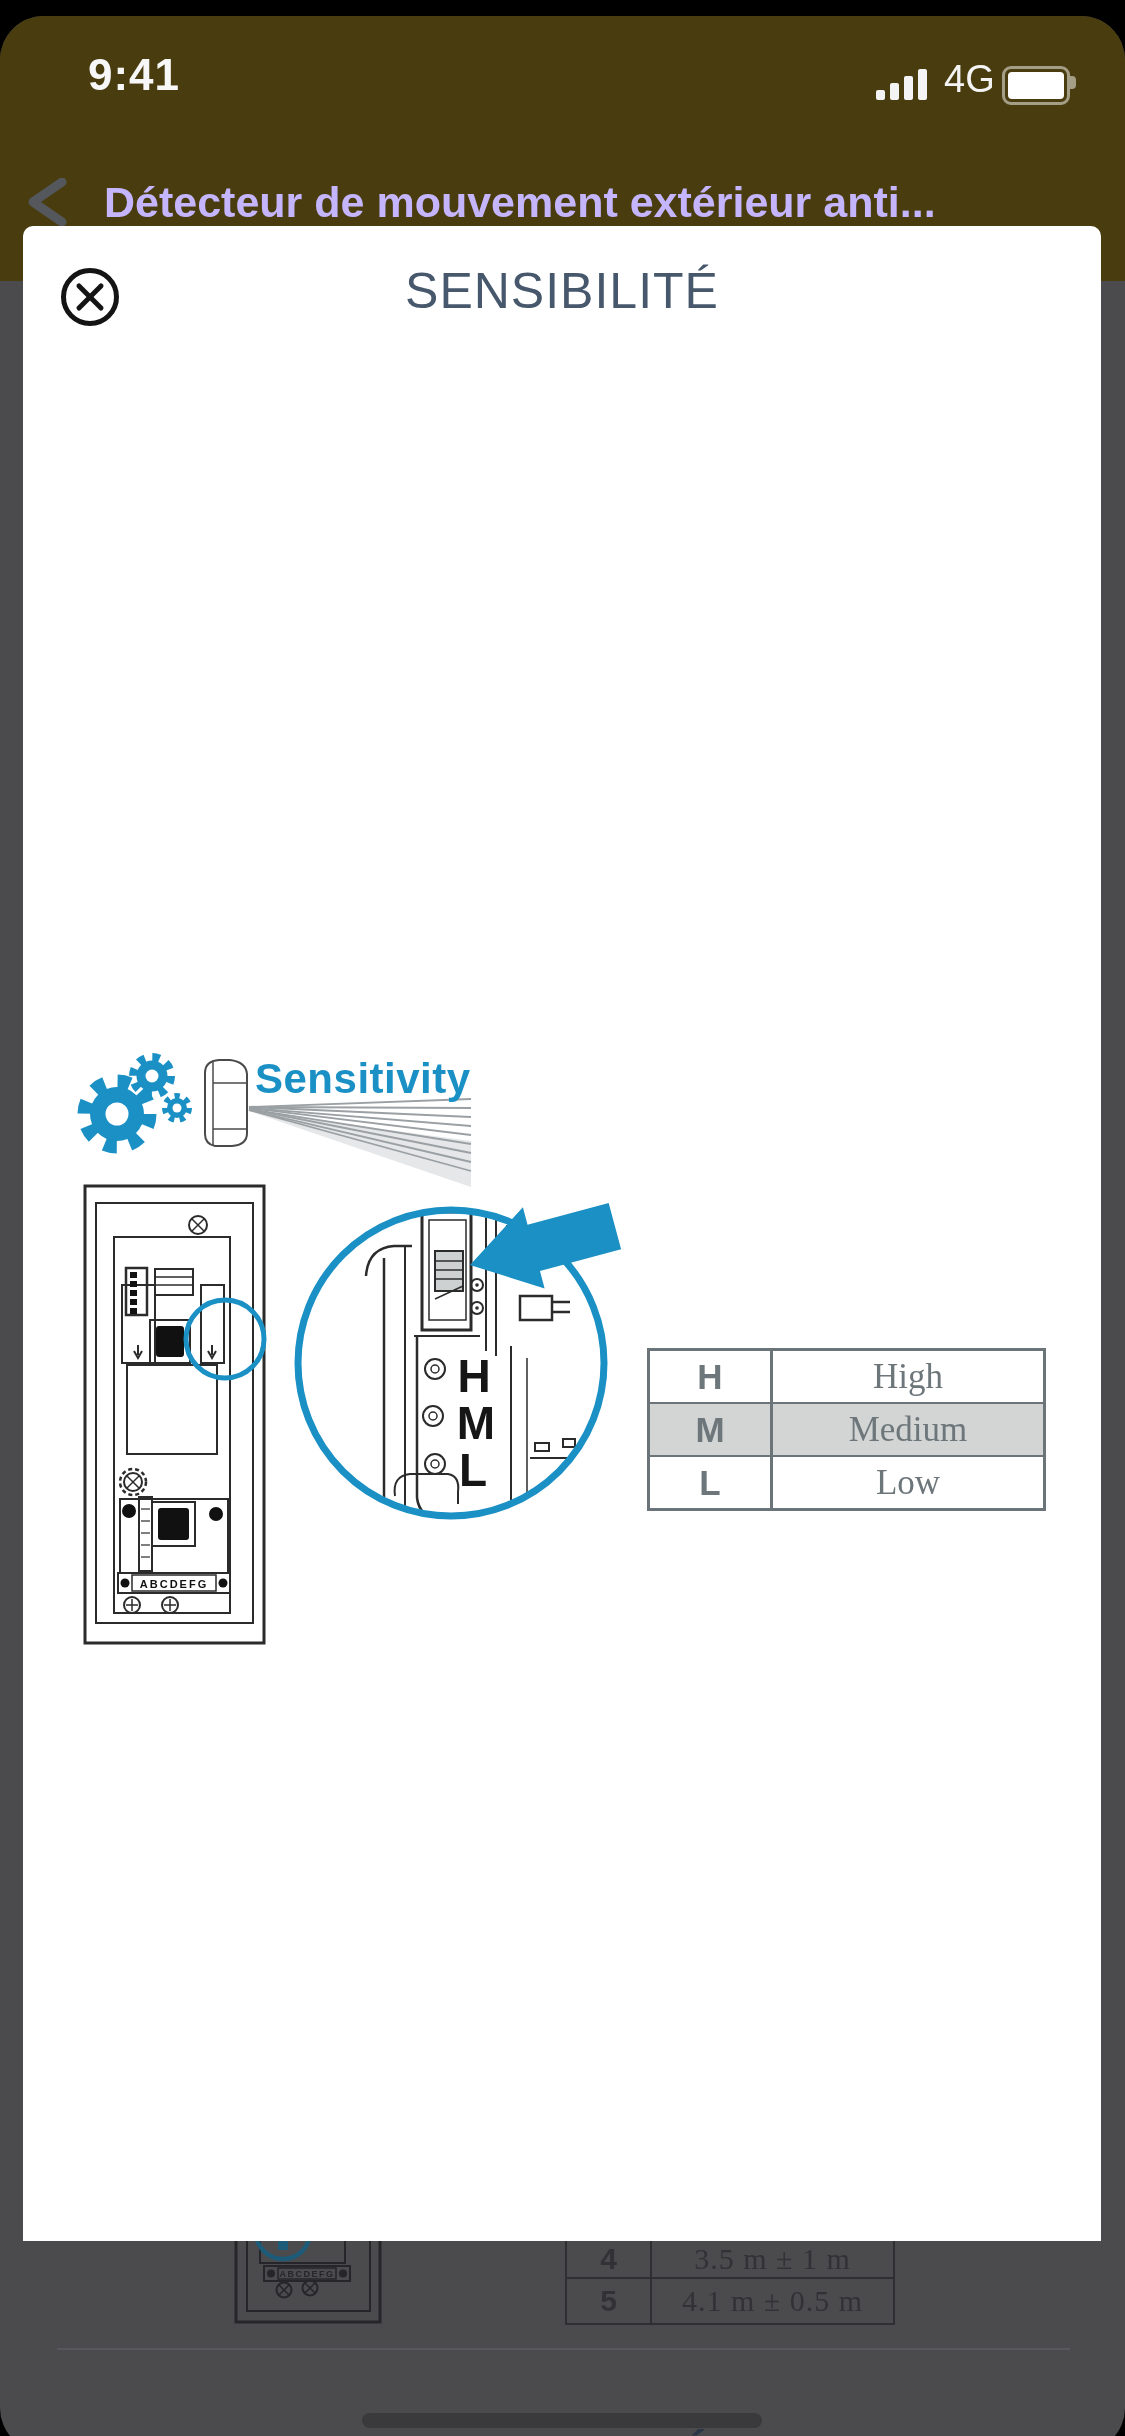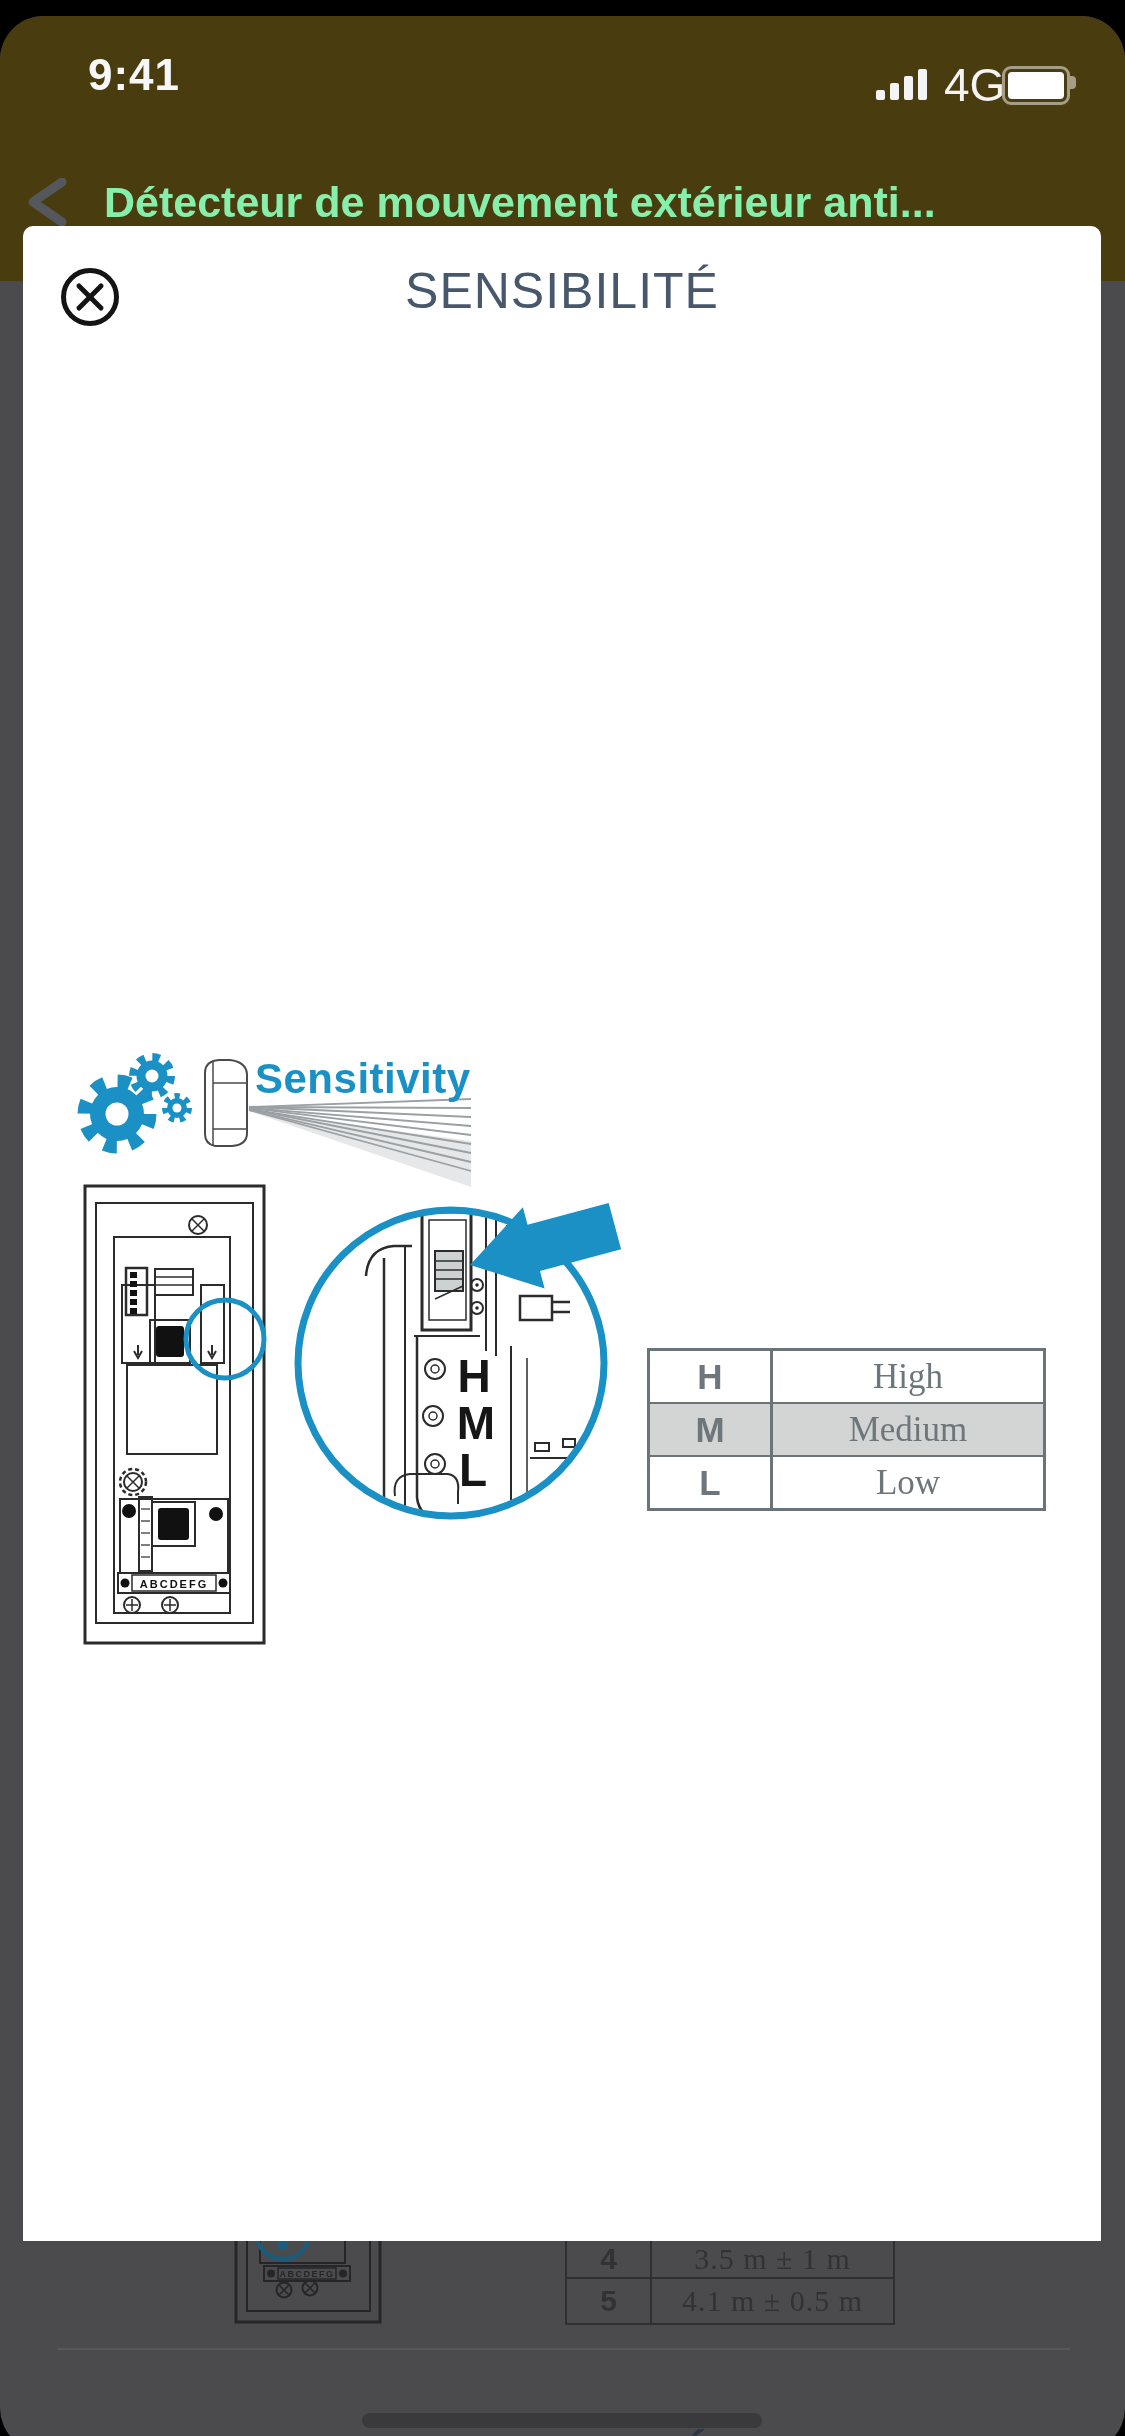--- a/index.html
+++ b/index.html
@@ -4,27 +4,27 @@
 <style>
   html,body{margin:0;padding:0;background:#000;}
   body{font-family:"Liberation Sans",sans-serif;}
   .screen{position:relative;width:1125px;height:2436px;background:#4b4b4d;
           border-radius:44px;overflow:hidden;margin:16px auto;}
   .abs{position:absolute;}
 
   
   .behind-header{left:0;top:0;width:1125px;height:265px;background:#493c0e;}
   .statusbar-time{left:88px;top:34px;font-size:44px;font-weight:600;color:#f7f7f7;letter-spacing:1px;}
-  .net-label{left:944px;top:42px;font-size:46px;color:#f4f4f4;}
+  .net-label{left:944px;top:42px;font-size:38px;color:#f4f4f4;}
   .battery{left:1002px;top:50px;width:62px;height:33px;border:3px solid rgba(255,255,255,.5);border-radius:9px;}
   .battery-fill{left:3px;top:3px;right:3px;bottom:3px;background:#fff;border-radius:4px;}
   .battery-nub{left:1070px;top:60px;width:6px;height:13px;background:rgba(255,255,255,.5);border-radius:0 4px 4px 0;}
   .back-chevron{left:26px;top:162px;}
   .behind-title{left:104px;top:162px;width:1010px;height:58px;font-size:43px;font-weight:600;
-                color:#86efac;white-space:nowrap;overflow:hidden;}
+                color:#c4b5fd;white-space:nowrap;overflow:hidden;}
 
   
   .btable{left:565px;top:2225px;width:326px;border:2px solid #2f2f33;border-top:none;color:#323236;font-size:30px;}
   .brow{display:flex;}
   .brow + .brow{border-top:2px solid #2f2f33;}
   .brow-1{height:36px;} .brow-2{height:44px;}
   .bnum{width:83px;border-right:2px solid #2f2f33;font-weight:700;display:flex;align-items:center;justify-content:center;}
   .bval{flex:1;display:flex;align-items:center;justify-content:center;letter-spacing:1px;font-family:Liberation Serif, serif;}
   .divider{left:57px;top:2332px;width:1013px;height:2px;background:#58585c;}
   .home-indicator{left:362px;top:2397px;width:400px;height:15px;border-radius:8px;background:#3a3a3c;}

